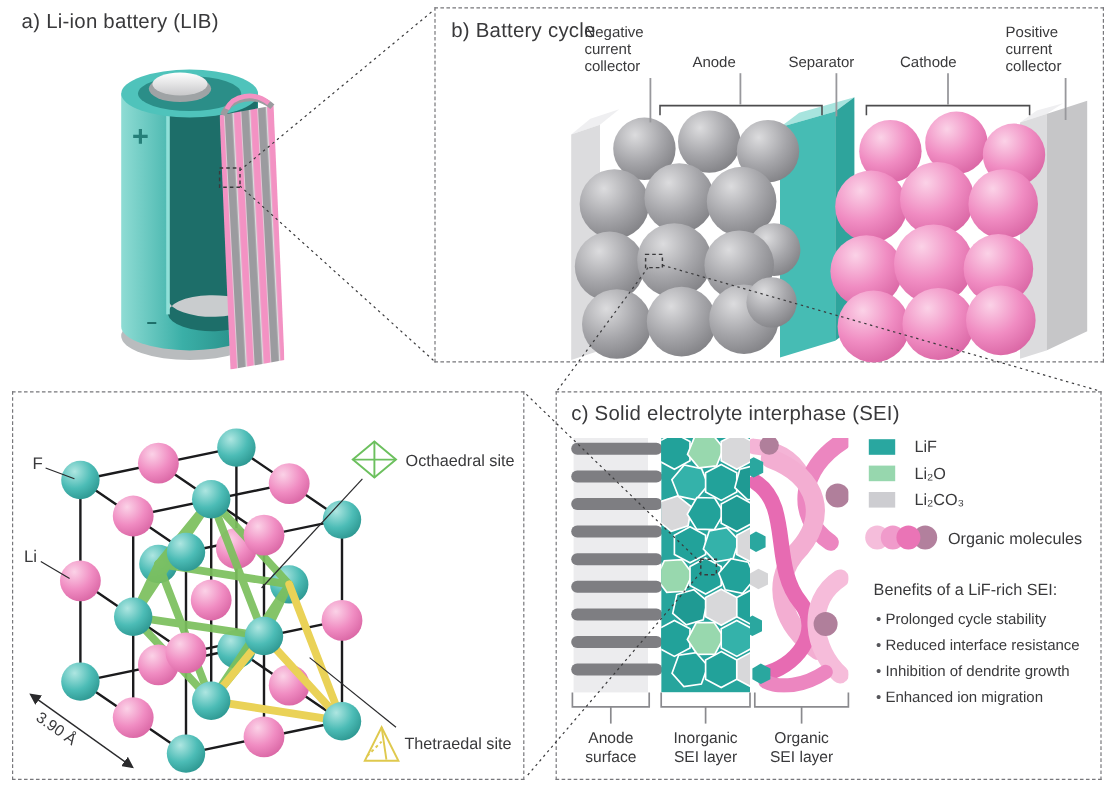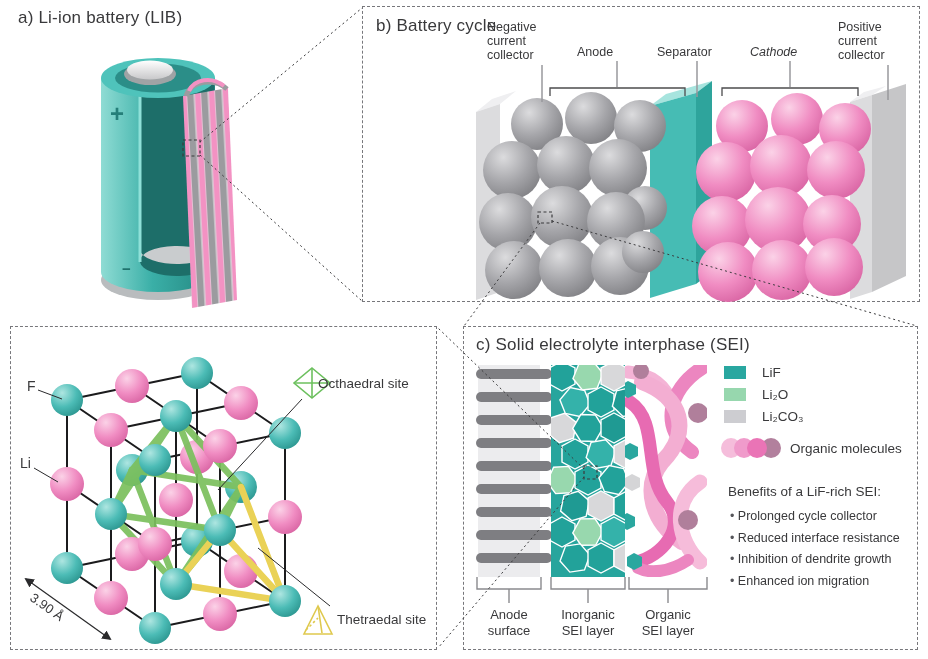--- a/index.html
+++ b/index.html
@@ -387,44 +387,44 @@
 
   <div class="title" style="left:18px; top:8px;">a) Li-ion battery (LIB)</div>
   <div class="title" style="left:376px; top:16px;">b) Battery cycle</div>
   <div class="title" style="left:476px; top:335px;">c) Solid electrolyte interphase (SEI)</div>
 
   <div class="lbl" style="left:487px; top:20px; width:80px;">Negative
 current
 collector</div>
   <div class="lbl" style="left:577px; top:45px; width:80px;">Anode</div>
   <div class="lbl" style="left:657px; top:45px; width:80px;">Separator</div>
-  <div class="lbl" style="left:750px; top:45px; width:80px;font-style:italic;">Cathode</div>
+  <div class="lbl" style="left:750px; top:45px; width:80px;">Cathode</div>
   <div class="lbl" style="left:838px; top:20px; width:80px;">Positive
 current
 collector</div>
 
   <div class="legend-label" style="left:762px; top:365px;">LiF</div>
   <div class="legend-label" style="left:762px; top:387px;">Li₂O</div>
   <div class="legend-label" style="left:762px; top:409px;">Li₂CO₃</div>
   <div class="legend-label" style="left:790px; top:441px;">Organic molecules</div>
 
   <div class="benefits-title" style="left:728px; top:484px;text-align:center;">Benefits of a LiF-rich SEI:</div>
   <div style="position:absolute; left:730px; top:506px; width:185px;">
-    <div class="benefit-item">Prolonged cycle collector</div>
+    <div class="benefit-item">Prolonged cycle stability</div>
     <div class="benefit-item">Reduced interface resistance</div>
     <div class="benefit-item">Inhibition of dendrite growth</div>
     <div class="benefit-item">Enhanced ion migration</div>
   </div>
 
   <div class="zone-lbl" style="left:464px; top:607px;">Anode
 surface</div>
   <div class="zone-lbl" style="left:543px; top:607px;">Inorganic
 SEI layer</div>
   <div class="zone-lbl" style="left:623px; top:607px;">Organic
 SEI layer</div>
 
   <div class="atom-lbl" style="left:27px; top:378px;">F</div>
   <div class="atom-lbl" style="left:20px; top:455px;">Li</div>
-  <div class="site-lbl" style="left:318px; top:376px;">Octhaedral site</div>
+  <div class="site-lbl" style="left:338px; top:376px;">Octhaedral site</div>
   <div class="site-lbl" style="left:337px; top:612px;text-align:center;">Thetraedal site</div>
   <div class="dim-lbl" style="left:36px; top:590px;">3.90 Å</div>
 
 </div>
 
 </body></html>

